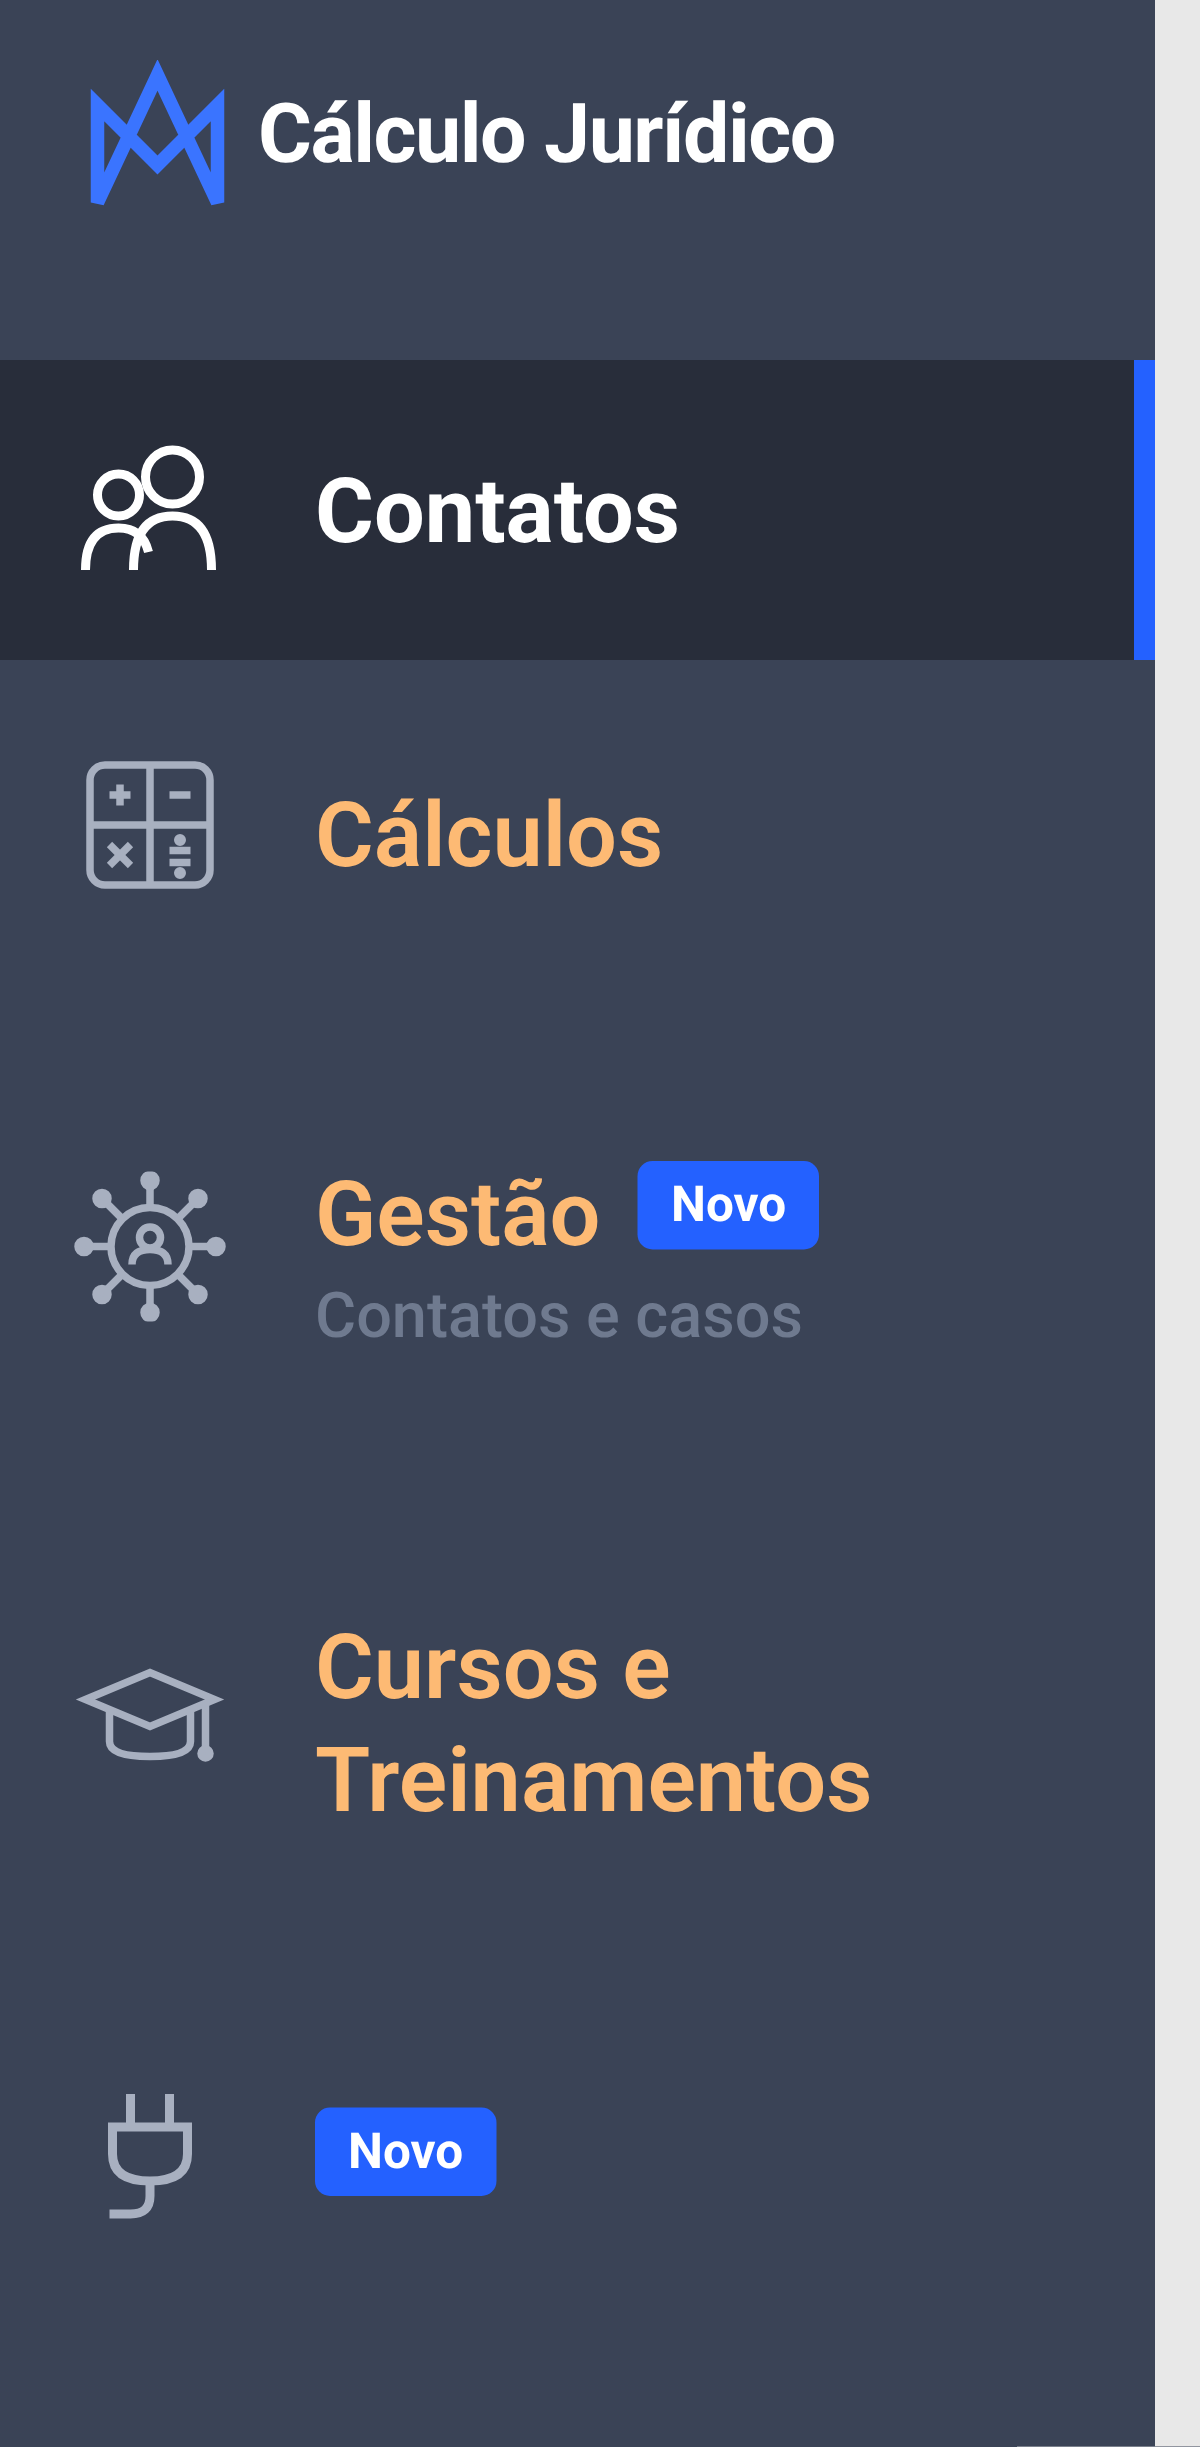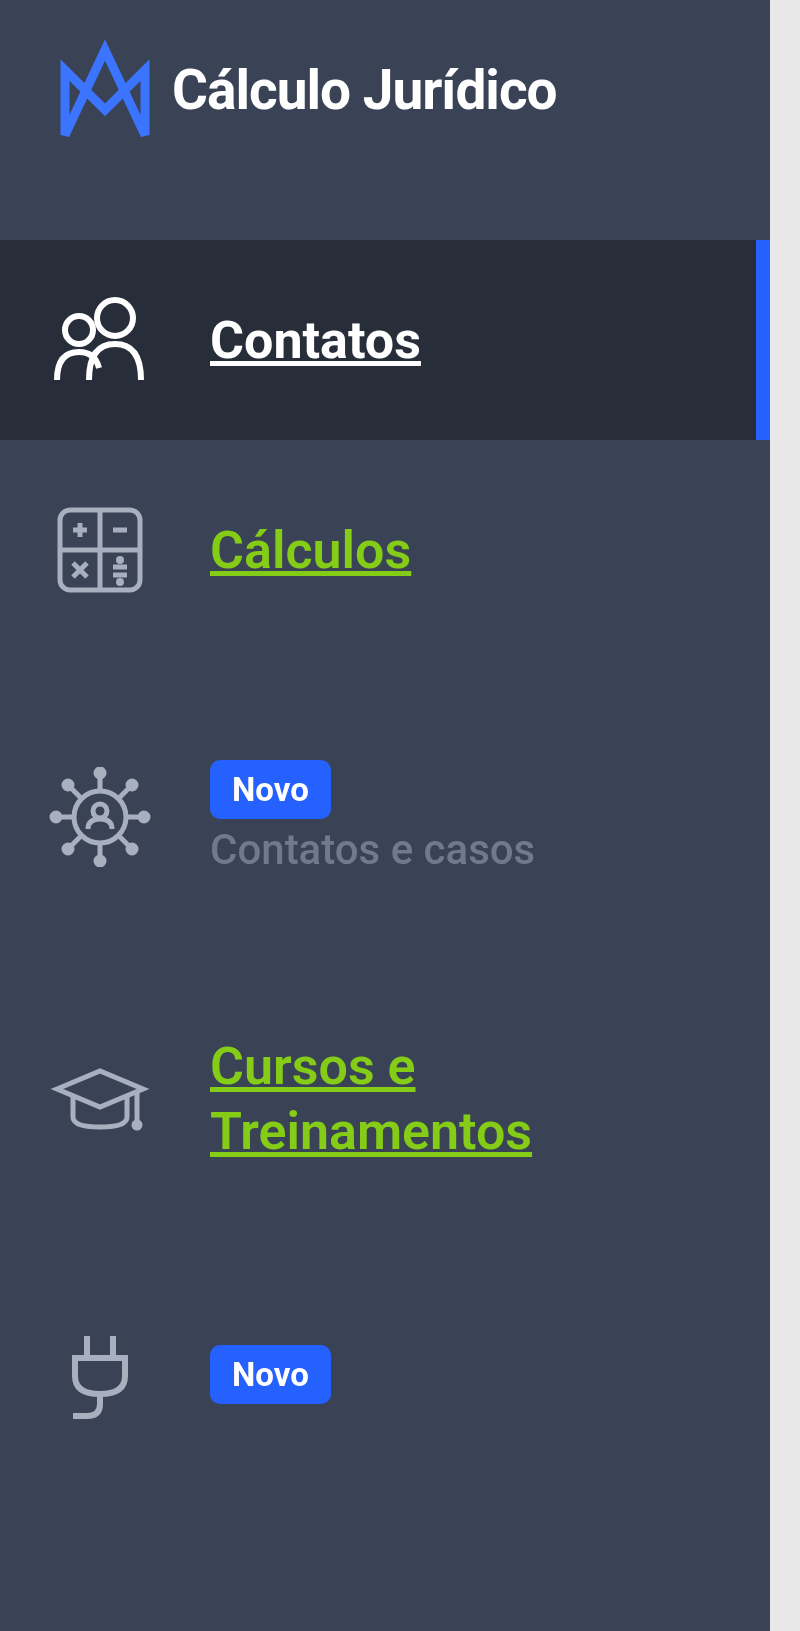--- a/index.html
+++ b/index.html
@@ -78,31 +78,31 @@
       flex: 1;
     }
     .nav-label-row {
       display: flex;
       align-items: center;
       flex-wrap: wrap;
       gap: 25px;
     }
     .nav-label {
       color: #ffffff;
-      font-size: 52px;
+      font-size: 60px;
       font-weight: 600;
       line-height: 1.25;
-      text-decoration: underline;
     }
     .nav-item.active .nav-label {
       color: #ffffff;
       font-weight: 700;
     }
     .nav-item:not(.active) .nav-label {
-      color: #84cc16;
+      color: #fdba74;
+      margin-top: 12px;
     }
     .nav-sublabel {
       color: #6f7a8f;
       font-size: 42px;
       font-weight: 500;
     }
     .badge {
       background: #2461ff;
       color: #ffffff;
       font-size: 33px;
@@ -200,20 +200,21 @@
           <line x1="73" y1="32" x2="85" y2="20"></line>
           <circle cx="87" cy="18" r="4" fill="#a8b0c0"></circle>
           <line x1="37" y1="68" x2="25" y2="80"></line>
           <circle cx="23" cy="82" r="4" fill="#a8b0c0"></circle>
           <line x1="73" y1="68" x2="85" y2="80"></line>
           <circle cx="87" cy="82" r="4" fill="#a8b0c0"></circle>
         </svg>
       </div>
       <div class="nav-content">
         <div class="nav-label-row">
+          <span class="nav-label">Gestão</span>
           <span class="badge">Novo</span>
         </div>
         <span class="nav-sublabel">Contatos e casos</span>
       </div>
     </div>
 
     <div class="spacer-lg"></div>
 
     <div class="nav-item">
       <div class="nav-icon">

